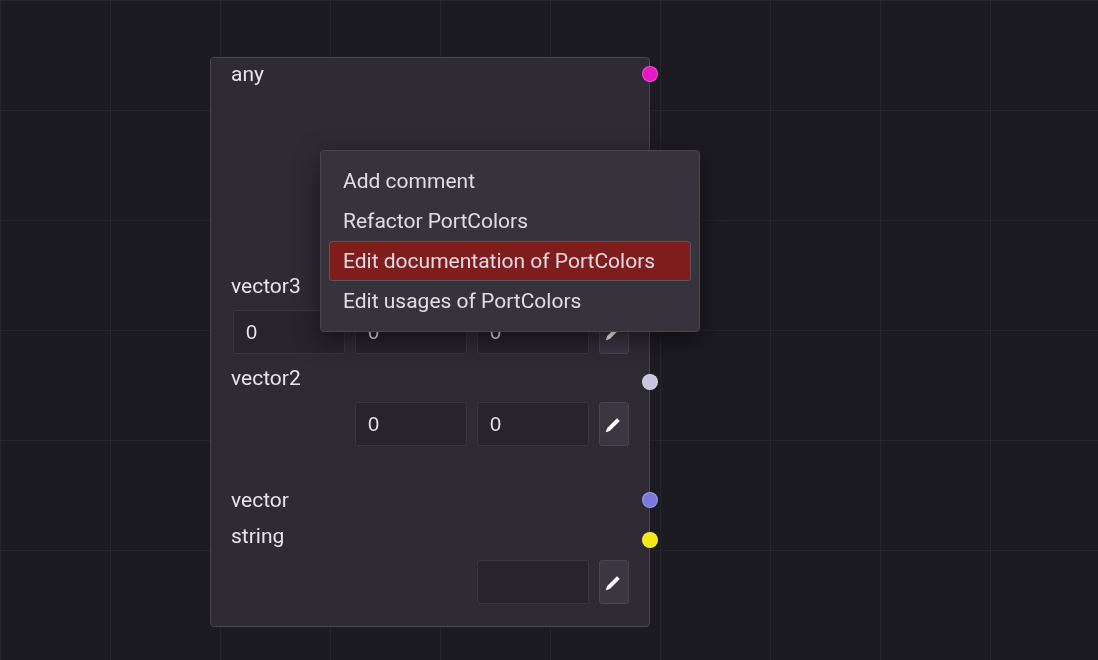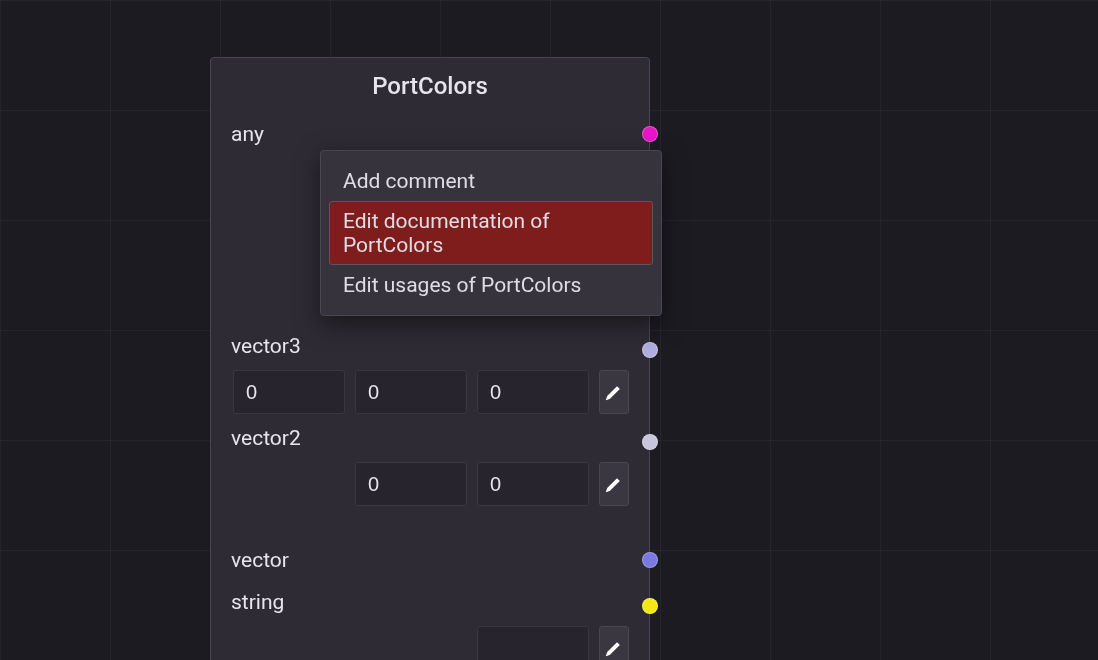--- a/index.html
+++ b/index.html
@@ -116,21 +116,21 @@
 
 .edit-btn svg {
   width: 18px;
   height: 18px;
 }
 
 .context-menu {
   position: absolute;
   left: 320px;
   top: 150px;
-  width: 342px;
+  width: 380px;
   background: #36333d;
   border: 1px solid #4a4550;
   border-radius: 4px;
   padding: 10px 8px;
   box-shadow: 0 8px 24px rgba(0,0,0,0.5);
   z-index: 10;
 }
 
 .menu-item {
   color: #e0dce6;
@@ -149,21 +149,20 @@
 .spacer {
   height: 30px;
 }
 </style>
 </head>
 <body>
 
 <div class="grid-bg"></div>
 
 <div class="node">
-  <div class="node-title">PortColors</div>
 
   <div class="port-row">
     <span class="port-label">any</span>
     <span class="port-dot" style="background: rgb(232, 21, 201);"></span>
   </div>
 
   <div style="height:180px"></div>
 
   <div class="port-row">
     <span class="port-label">vector3</span>
@@ -194,31 +193,32 @@
     <span class="port-dot" style="top: -20px; background: rgb(200, 198, 220);"></span>
   </div>
 
   <div class="spacer"></div>
 
   <div class="port-row">
     <span class="port-label">vector</span>
     <span class="port-dot" style="background: rgb(122, 121, 224);"></span>
   </div>
 
-  <div class="port-row" style="margin-top:10px">
+  <div class="port-row" style="margin-top:4px">
     <span class="port-label">string</span>
   </div>
   <div class="inputs-row">
     <input class="text-input" value="" style="">
     <div class="edit-btn">
       <svg viewBox="0 0 24 24" fill="none" stroke="#fff" stroke-width="2.5">
           <path d="M3 21l3-1 12-12-2-2L4 18l-1 3z" fill="#fff"></path>
         </svg>
     </div>
     <span class="port-dot" style="top: -20px; background: rgb(243, 232, 19);"></span>
   </div>
 </div>
 
 <div class="context-menu">
   <div class="menu-item">Add comment</div>
+  <div class="menu-item">Refactor PortColors</div>
   <div class="menu-item highlighted">Edit documentation of PortColors</div>
   <div class="menu-item">Edit usages of PortColors</div>
 </div>
 
 </body></html>

